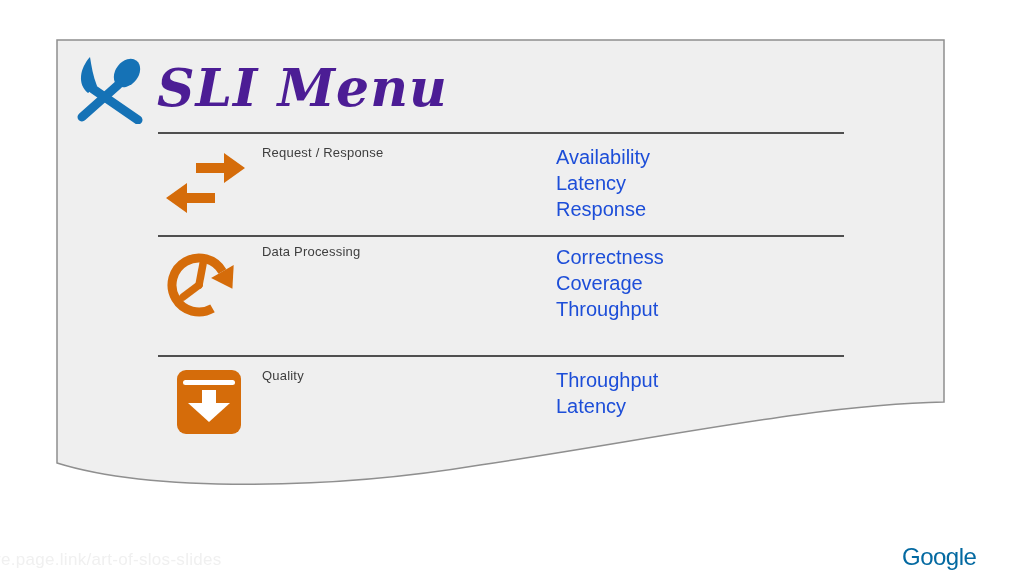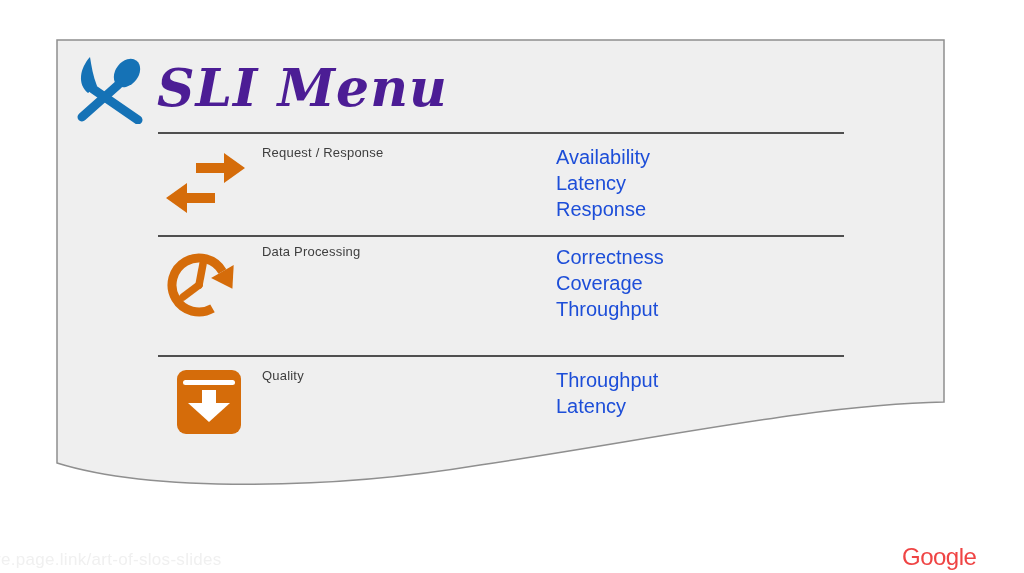--- a/index.html
+++ b/index.html
@@ -41,21 +41,21 @@
   #items-1{top:144px;}
   #items-2{top:244px;}
   #items-3{top:367px;}
   .footer-link{
     position:absolute;left:-5px;top:550px;
     font-size:17px;font-weight:500;color:#f0f0f0;
     letter-spacing:0.3px;
   }
   .google-logo{
     position:absolute;left:902px;top:543px;
-    font-size:24px;font-weight:500;color:#ef4444;
+    font-size:24px;font-weight:500;color:#0369a1;
     letter-spacing:-0.5px;
   }
 </style>
 </head>
 <body>
 
 <svg class="card-svg" viewBox="0 0 1024 573" aria-hidden="true">
   <path d="M57 40 H944 V402 C820 404 660 438 480 465 C330 490 150 492 57 463 Z" fill="#EFEFEF" stroke="#8F8F8F" stroke-width="1.5"></path>
 </svg>
 

